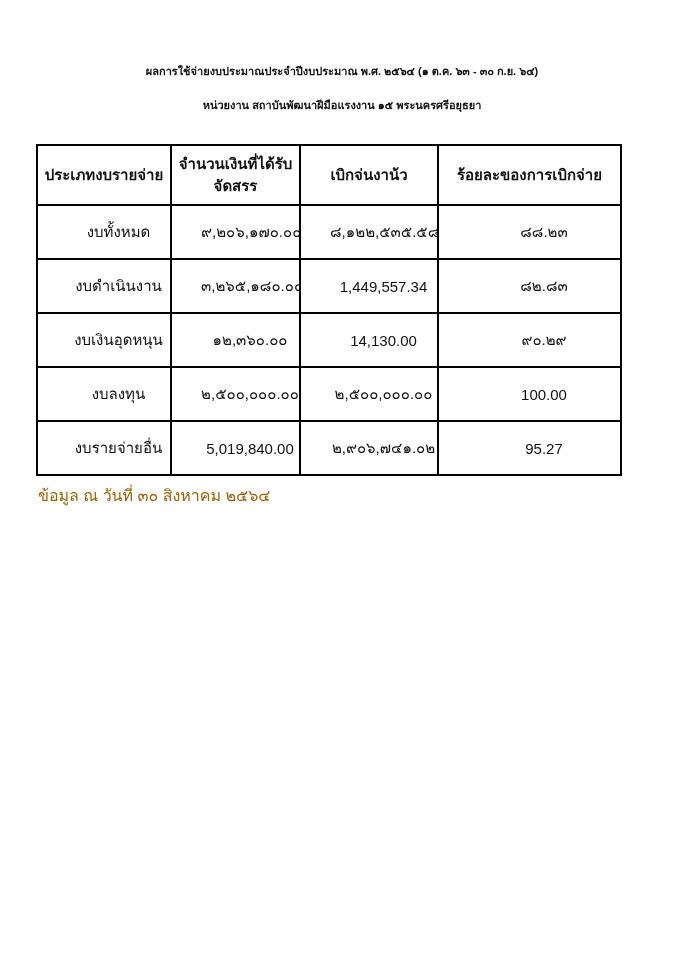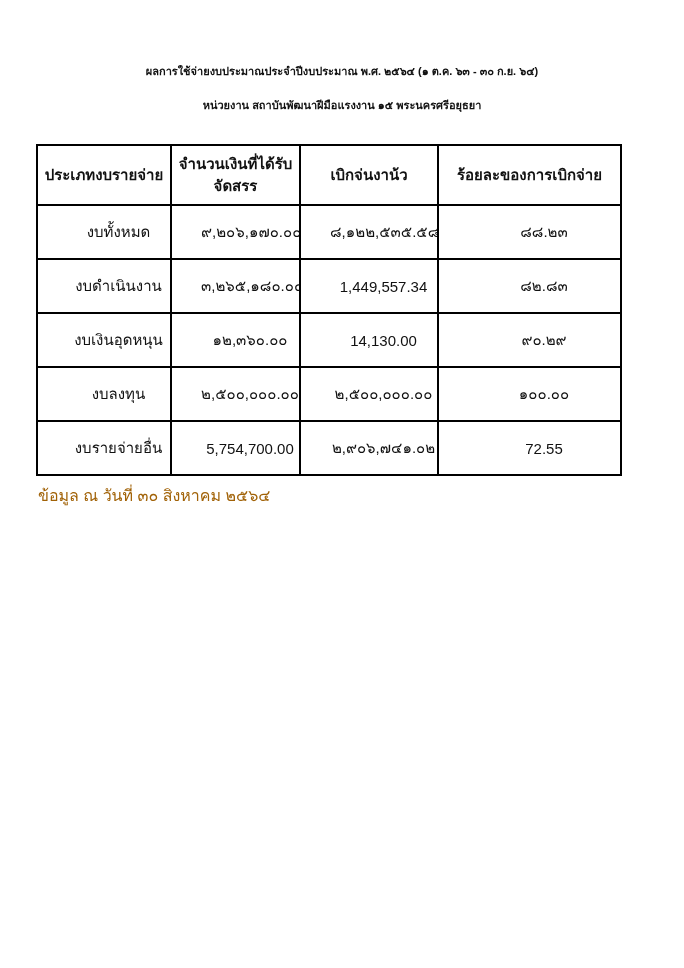--- a/index.html
+++ b/index.html
@@ -99,26 +99,26 @@
       <tr>
         <td>งบเงินอุดหนุน</td>
         <td class="num-cell">๑๒,๓๖๐.๐๐</td>
         <td class="num-cell">14,130.00</td>
         <td>๙๐.๒๙</td>
       </tr>
       <tr>
         <td>งบลงทุน</td>
         <td class="num-cell">๒,๕๐๐,๐๐๐.๐๐</td>
         <td class="num-cell">๒,๕๐๐,๐๐๐.๐๐</td>
-        <td>๑๐๐.๐๐</td>
+        <td>100.00</td>
       </tr>
       <tr>
         <td>งบรายจ่ายอื่น</td>
-        <td class="num-cell">5,754,700.00</td>
+        <td class="num-cell">5,019,840.00</td>
         <td class="num-cell">๒,๙๐๖,๗๔๑.๐๒</td>
-        <td>72.55</td>
+        <td>95.27</td>
       </tr>
     </tbody>
   </table>
 
   <div class="footnote">ข้อมูล ณ วันที่ ๓๐ สิงหาคม ๒๕๖๔</div>
 
 </div>
 
 </body></html>

